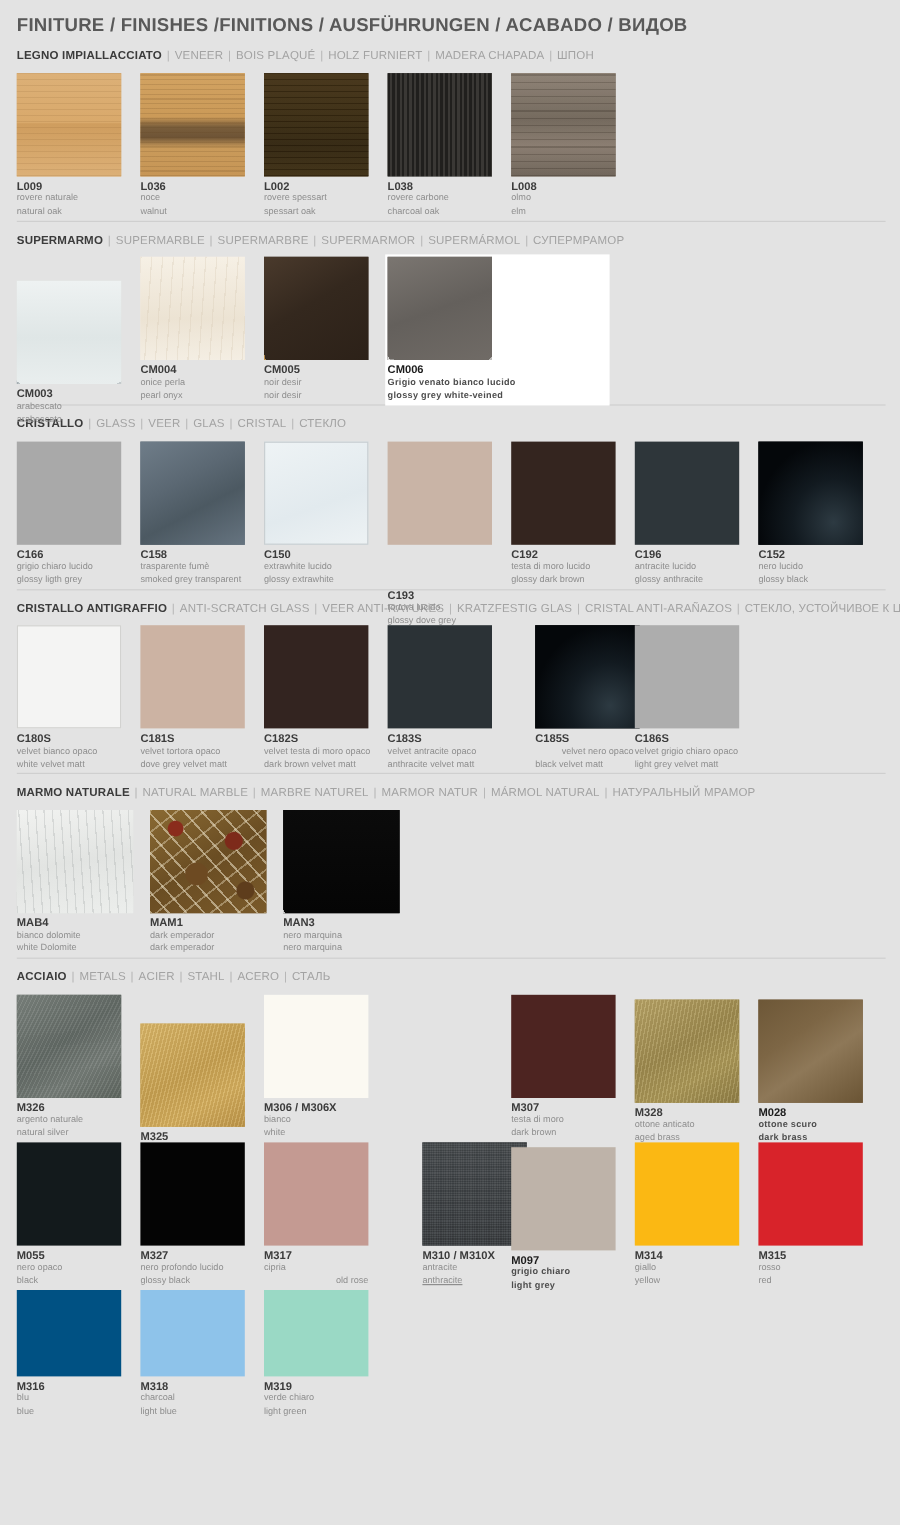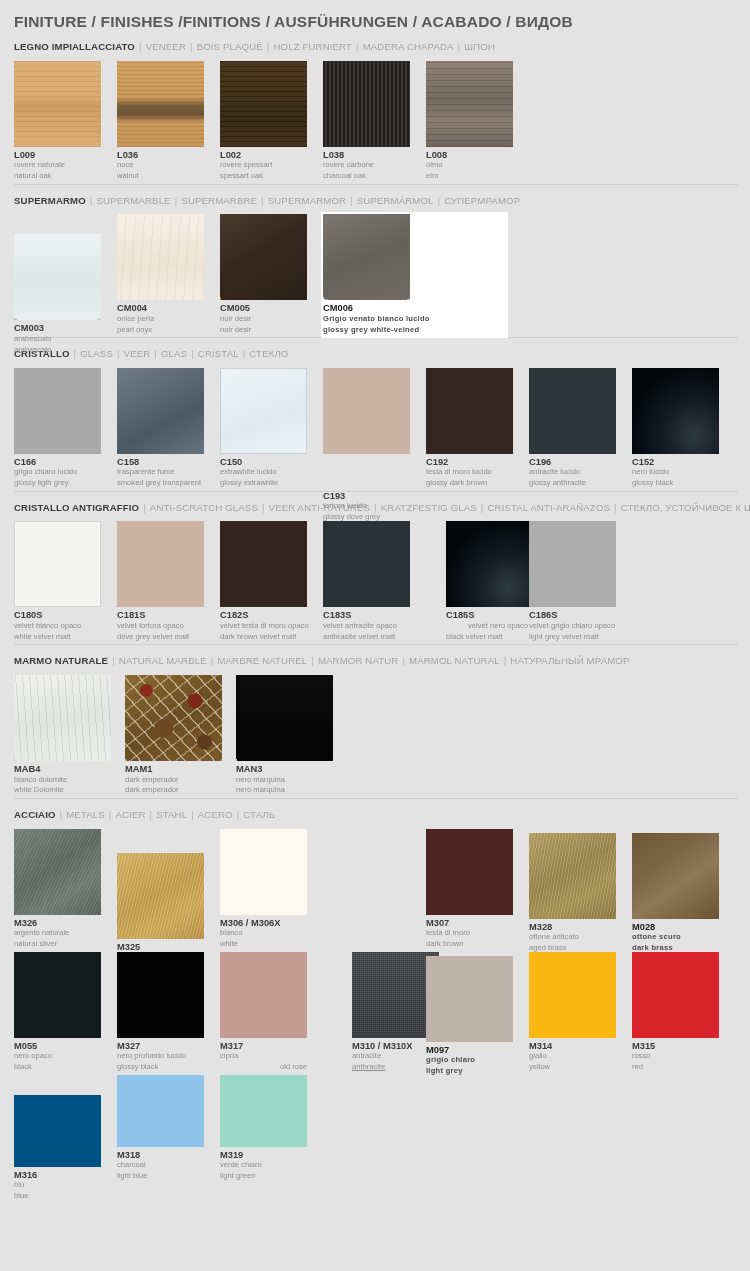--- a/index.html
+++ b/index.html
@@ -352,21 +352,21 @@
               <div class="desc" style="position: relative; z-index: 1;">yellow</div>
             </div>
             <div class="cell" style="left: 618px; top: 0px; width: 87px;">
               <div class="swatch" style="background: rgb(216, 35, 42); height: 86px; width: 87px; position: relative; z-index: 1;"></div>
               <div class="code" style="position: relative; z-index: 1;">M315</div>
               <div class="desc" style="position: relative; z-index: 1;">rosso</div>
               <div class="desc" style="position: relative; z-index: 1;">red</div>
             </div>
           </div>
           <div class="row" style="height: 109px;">
-            <div class="cell" style="left: 0px; top: 0px; width: 67px; margin-top: 20px;">
+            <div class="cell" style="left: 0px; top: 0px; width: 67px;">
               <div class="swatch" style="background: rgb(0, 81, 131); height: 72px; width: 87px; position: relative; z-index: 1;"></div>
               <div class="code" style="position: relative; z-index: 1;">M316</div>
               <div class="desc" style="position: relative; z-index: 1;">blu</div>
               <div class="desc" style="position: relative; z-index: 1;">blue</div>
             </div>
             <div class="cell" style="left: 103px; top: 0px; width: 87px;">
               <div class="swatch" style="background: rgb(142, 195, 234); height: 72px; width: 87px; position: relative; z-index: 1;"></div>
               <div class="code" style="position: relative; z-index: 1;">M318</div>
               <div class="desc" style="position: relative; z-index: 1;">charcoal</div>
               <div class="desc" style="position: relative; z-index: 1;">light blue</div>

